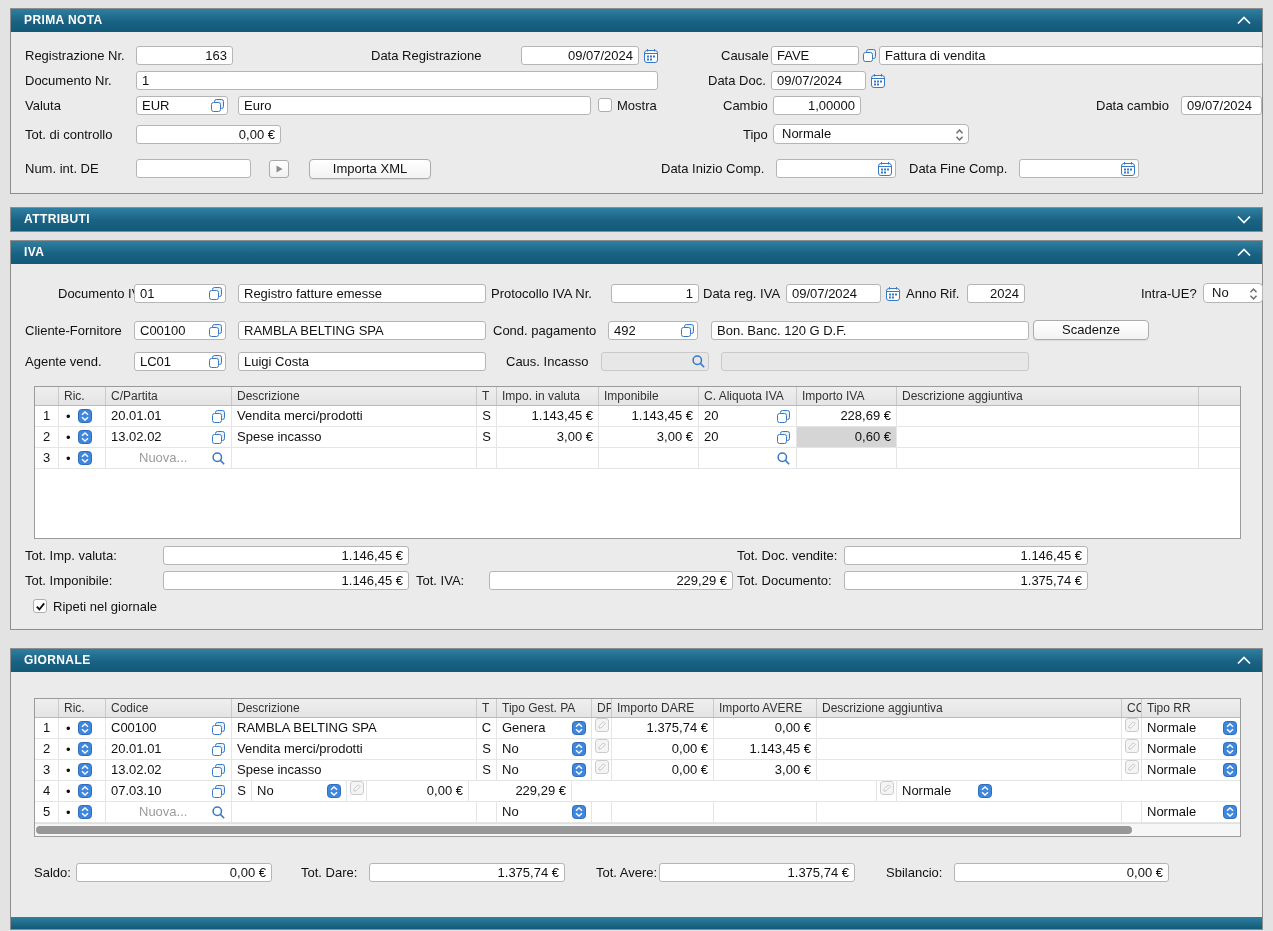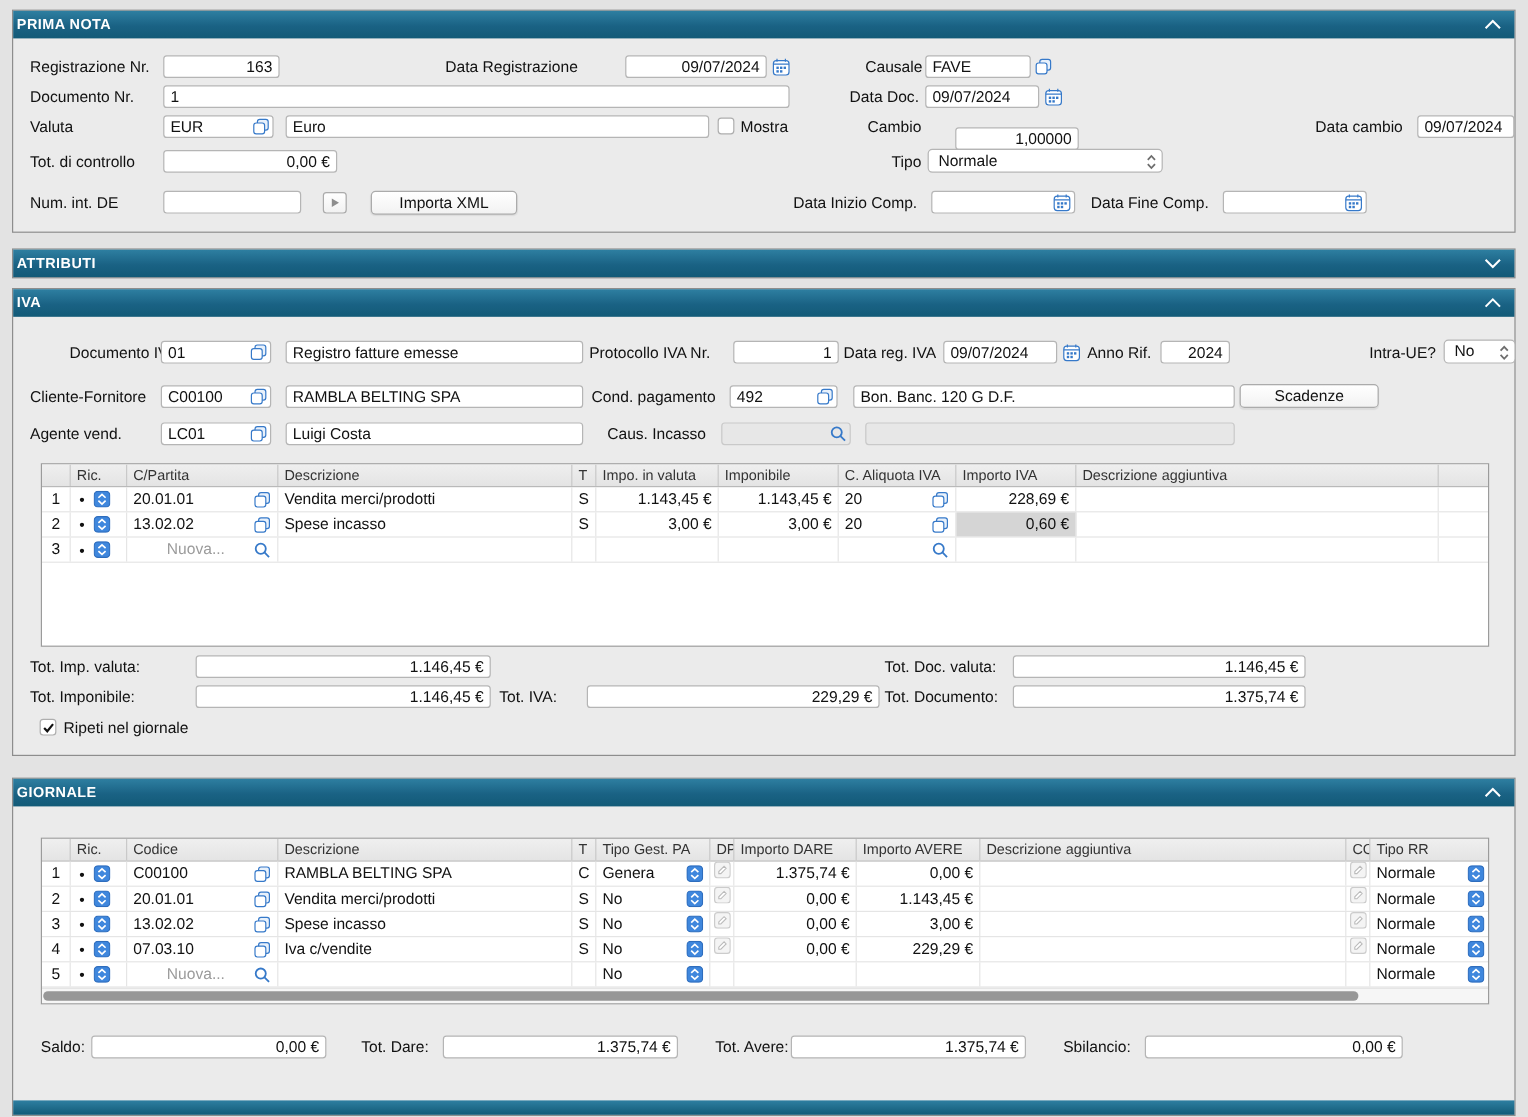--- a/index.html
+++ b/index.html
@@ -1,19 +1,19 @@
 <!DOCTYPE html>
 <html><head>
 <meta charset="utf-8">
 <style>
   *{box-sizing:border-box;margin:0;padding:0;}
   body{width:1273px;height:931px;background:#e3e3e3;font-family:"Liberation Sans",sans-serif;font-size:13px;color:#111;position:relative;overflow:hidden;}
   .panel{position:absolute;left:10px;width:1253px;background:#ebebeb;border:1px solid #8d8d8d;}
   .phead{position:absolute;left:0;top:0;right:0;height:23px;background:linear-gradient(180deg,#2e7fa1,#1a6284 55%,#125a77);}
-  .ptitle{color:#fff;font-weight:bold;font-size:12px;letter-spacing:.4px;padding-left:3px;line-height:23px;display:inline-block;}
+  .ptitle{color:#fff;font-weight:bold;font-size:12px;letter-spacing:.4px;padding-left:13px;line-height:23px;display:inline-block;}
   .pchev{position:absolute;right:10px;top:7px;}
   .pfoot{position:absolute;left:0;right:0;bottom:0;height:12px;background:linear-gradient(180deg,#2e7fa1,#125a77);}
   .lbl{position:absolute;height:19px;line-height:19px;white-space:nowrap;}
   .fld{position:absolute;height:19px;background:#fff;border:1px solid #b5b5b5;border-radius:3px;padding:0 5px;line-height:17px;overflow:hidden;white-space:nowrap;}
   .fld.num{text-align:right;}
   .fld.dis{background:#e7e7e7;border-color:#c9c9c9;}
   .fld.hic{padding-right:20px;}
   .ficr{position:absolute;right:2px;top:1px;line-height:0;}
   .ic{display:inline-block;line-height:0;}
   .icabs{position:absolute;line-height:0;}
@@ -66,20 +66,21 @@
         <rect x="10" y="7.5" width="2" height="2" fill="#3679c9"></rect>
         <rect x="4" y="10.5" width="2" height="2" fill="#3679c9"></rect>
         <rect x="7" y="10.5" width="2" height="2" fill="#3679c9"></rect>
       </svg></span>
   <div class="lbl" style="left:710px;top:37px;">Causale</div>
   <div class="fld" style="left:760px;top:37px;width:88px;">FAVE</div>
   <span class="icabs ic" style="left:851px;top:39px;"><svg width="15" height="15" viewBox="0 0 15 15">
         <rect x="4.5" y="1.5" width="9" height="9" rx="2" fill="#e8f1fb" stroke="#3679c9"></rect>
         <rect x="1.5" y="4.5" width="9" height="9" rx="2" fill="#ffffff" stroke="#3679c9"></rect>
       </svg></span>
+  <div class="fld" style="left:868px;top:37px;width:384px;">Fattura di vendita</div>
 
   <div class="lbl" style="left:14px;top:62px;">Documento Nr.</div>
   <div class="fld" style="left:125px;top:62px;width:522px;">1</div>
   <div class="lbl" style="left:697px;top:62px;">Data Doc.</div>
   <div class="fld" style="left:760px;top:62px;width:95px;">09/07/2024</div>
   <span class="icabs ic" style="left:859px;top:64px;"><svg width="16" height="16" viewBox="0 0 16 16">
         <rect x="1.5" y="2.5" width="13" height="12" rx="2.5" fill="#fff" stroke="#3679c9"></rect>
         <line x1="1.5" y1="5.5" x2="14.5" y2="5.5" stroke="#3679c9"></line>
         <line x1="4.5" y1="1" x2="4.5" y2="3.5" stroke="#3679c9"></line>
         <line x1="11.5" y1="1" x2="11.5" y2="3.5" stroke="#3679c9"></line>
@@ -95,21 +96,21 @@
     <span>EUR</span>
     <span class="ficr ic"><svg width="15" height="15" viewBox="0 0 15 15">
           <rect x="4.5" y="1.5" width="9" height="9" rx="2" fill="#e8f1fb" stroke="#3679c9"></rect>
           <rect x="1.5" y="4.5" width="9" height="9" rx="2" fill="#ffffff" stroke="#3679c9"></rect>
         </svg></span>
   </div>
   <div class="fld" style="left:227px;top:87px;width:353px;">Euro</div>
   <span class="cb" style="left:587px;top:89px;"></span>
   <div class="lbl" style="left:606px;top:87px;">Mostra</div>
   <div class="lbl" style="left:712px;top:87px;">Cambio</div>
-  <div class="fld num" style="left:762px;top:97px;width:103px;margin-left:23px;">1,00000</div>
+  <div class="fld num" style="left:762px;top:87px;width:88px;">1,00000</div>
   <div class="lbl" style="left:1085px;top:87px;">Data cambio</div>
   <div class="fld" style="left:1170px;top:87px;width:81px;">09/07/2024</div>
 
   <div class="lbl" style="left:14px;top:116px;">Tot. di controllo</div>
   <div class="fld num" style="left:125px;top:116px;width:145px;">0,00 €</div>
   <div class="lbl" style="left:732px;top:116px;">Tipo</div>
   <div class="select" style="left:762px;top:115px;width:196px;">
     <span>Normale</span>
     <span class="sstp ic"><svg width="11" height="16" viewBox="0 0 11 16">
           <polyline points="2.5,6.2 5.5,3 8.5,6.2" fill="none" stroke="#6e6e6e" stroke-width="1.5"></polyline>
@@ -355,21 +356,21 @@
             </svg></span>
         </div>
       <div class="tc ivc8 r"></div>
       <div class="tc ivc9"></div>
       <div class="tc ivc10 last"></div>
     </div>
   </div>
 
   <div class="lbl" style="left:14px;top:305px;">Tot. Imp. valuta:</div>
   <div class="fld num" style="left:152px;top:305px;width:246px;">1.146,45 €</div>
-  <div class="lbl" style="left:726px;top:305px;">Tot. Doc. valuta:</div>
+  <div class="lbl" style="left:726px;top:305px;">Tot. Doc. vendite:</div>
   <div class="fld num" style="left:833px;top:305px;width:244px;">1.146,45 €</div>
 
   <div class="lbl" style="left:14px;top:330px;">Tot. Imponibile:</div>
   <div class="fld num" style="left:152px;top:330px;width:246px;">1.146,45 €</div>
   <div class="lbl" style="left:405px;top:330px;">Tot. IVA:</div>
   <div class="fld num" style="left:478px;top:330px;width:244px;">229,29 €</div>
   <div class="lbl" style="left:726px;top:330px;">Tot. Documento:</div>
   <div class="fld num" style="left:833px;top:330px;width:244px;">1.375,74 €</div>
 
   <span class="cb" style="left:22px;top:358px;">
@@ -558,21 +559,20 @@
               <polyline points="4,8.2 7,11 10,8.2" fill="none" stroke="#fff" stroke-width="1.4"></polyline>
             </svg></span>
         </div>
       <div class="tc gc2 lk">
           <span>07.03.10</span>
           <span class="ic"><svg width="15" height="15" viewBox="0 0 15 15">
               <rect x="4.5" y="1.5" width="9" height="9" rx="2" fill="#e8f1fb" stroke="#3679c9"></rect>
               <rect x="1.5" y="4.5" width="9" height="9" rx="2" fill="#ffffff" stroke="#3679c9"></rect>
             </svg></span>
         </div>
-      <div class="tc gc3">Iva c/vendite</div>
       <div class="tc gc4 c">S</div>
       <div class="tc gc5 dd">
           <span>No</span>
           <span class="ic"><svg width="14" height="14" viewBox="0 0 14 14">
               <rect x="0.5" y="0.5" width="13" height="13" rx="3.2" fill="#3f87dd" stroke="#2e6dbd"></rect>
               <polyline points="4,5.8 7,3 10,5.8" fill="none" stroke="#fff" stroke-width="1.4"></polyline>
               <polyline points="4,8.2 7,11 10,8.2" fill="none" stroke="#fff" stroke-width="1.4"></polyline>
             </svg></span>
         </div>
       <div class="tc gc6 c"><span class="ic"><svg width="14" height="14" viewBox="0 0 14 14">

